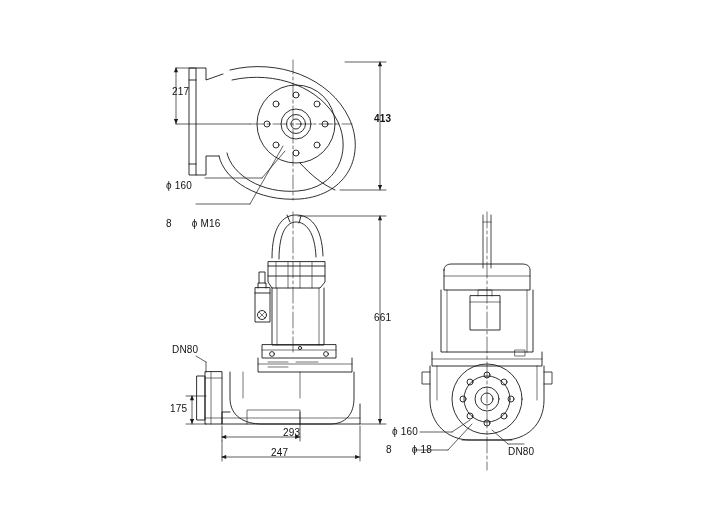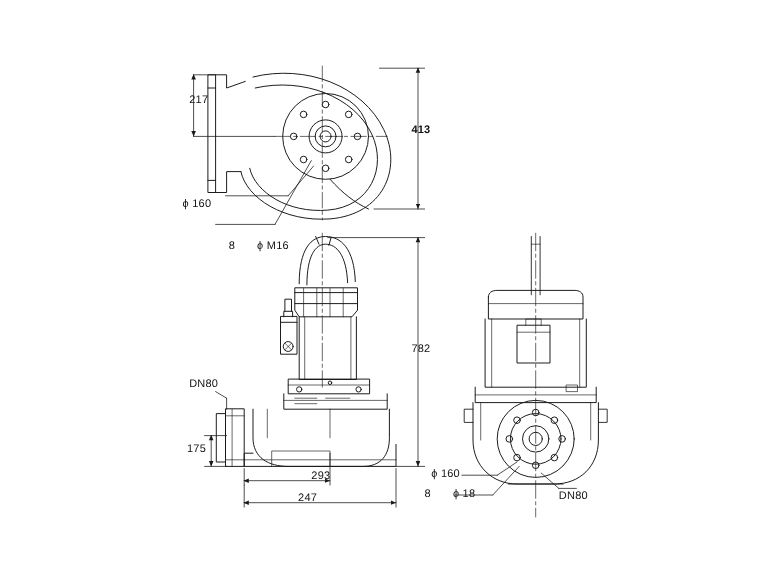--- a/index.html
+++ b/index.html
@@ -245,28 +245,28 @@
   </svg>
 
   <div class="dim-label" style="left:172px; top:86px;">217</div>
   <div class="dim-label" style="left:374px; top:113px;font-weight:bold;">413</div>
 
   <div class="dim-label" style="left:166px; top:180px;">
     <span>ϕ</span>
     <span>160</span>
   </div>
 
-  <div class="dim-label" style="left:166px; top:218px;margin-left:42px;">
+  <div class="dim-label" style="left:166px; top:218px;">
     <span>8</span>
     <span style="display:inline-block; width:14px;"></span>
     <span>ϕ</span>
     <span>M16</span>
   </div>
 
-  <div class="dim-label" style="left:374px; top:312px;">782</div>
+  <div class="dim-label" style="left:374px; top:312px;">661</div>
   <div class="dim-label" style="left:172px; top:344px;">DN80</div>
   <div class="dim-label" style="left:170px; top:403px;">175</div>
   <div class="dim-label" style="left:245px; top:427px;margin-left:38px;">293</div>
   <div class="dim-label" style="left:271px; top:447px;">247</div>
 
   <div class="dim-label" style="left:392px; top:426px;">
     <span>ϕ</span>
     <span>160</span>
   </div>
 

